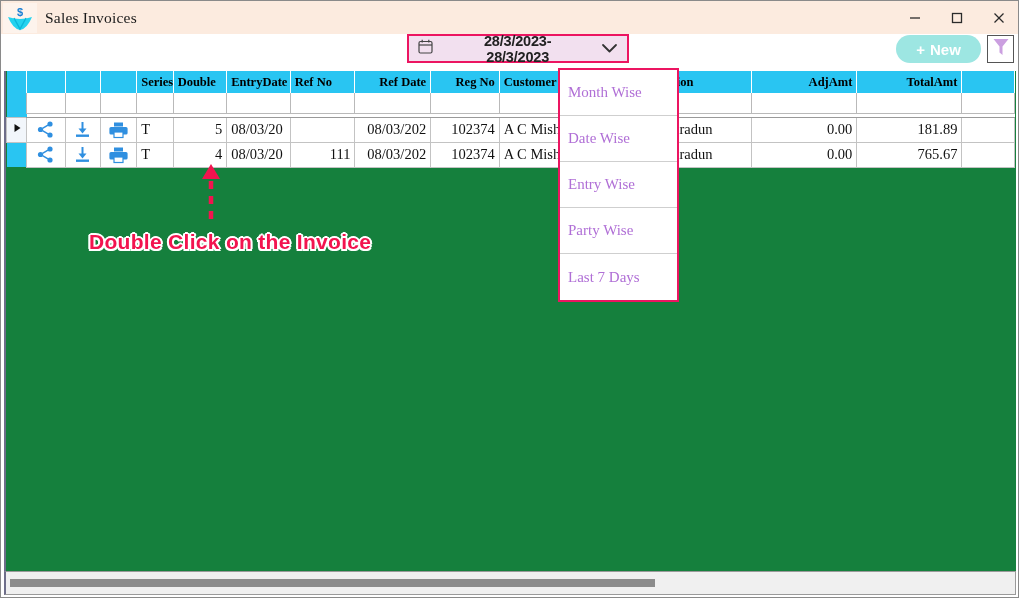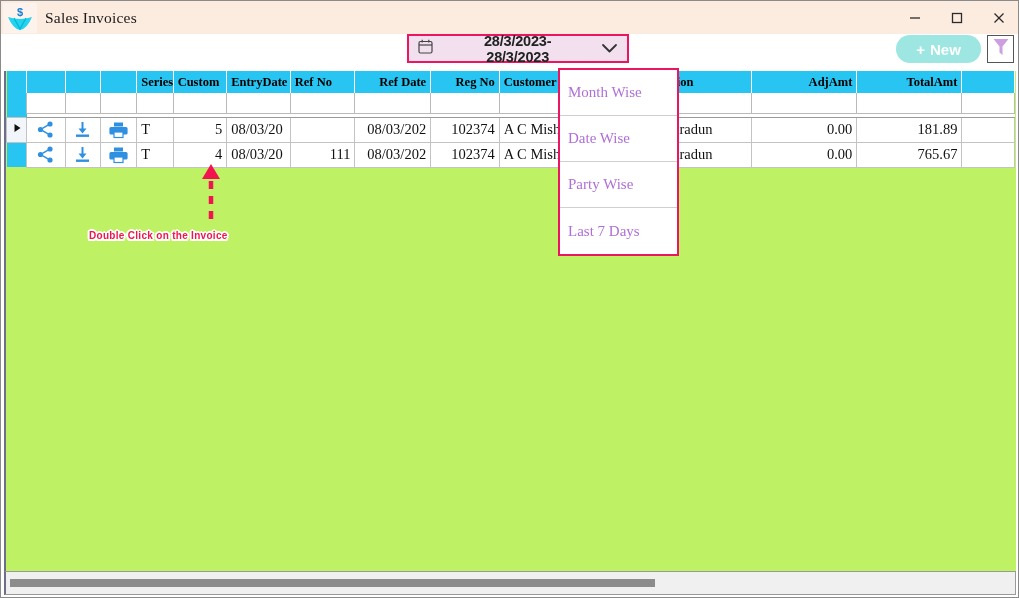--- a/index.html
+++ b/index.html
@@ -126,21 +126,21 @@
   }
 
   
   #grid {
     position: absolute;
     left: 3px; top: 70px;
     width: 1012px;
     height: 504px;
     border-left: 2px solid #6e6e8a;
     box-sizing: border-box;
-    background: #bef264;
+    background: #15803d;
   }
   table.gridtable {
     border-collapse: collapse;
     table-layout: fixed;
     width: 1009px;
     font-family: "Liberation Serif", serif;
   }
   table.gridtable td, table.gridtable th {
     box-sizing: border-box;
     overflow: hidden;
@@ -250,21 +250,21 @@
     z-index: 30;
   }
   #anno-arrow {
     position: absolute;
     left: 110px; top: 0px;
   }
   #anno-text {
     position: absolute;
     left: 0px; top: 66px;
     font-family: "Liberation Sans", sans-serif;
-    font-size: 10px;
+    font-size: 21px;
     font-weight: bold;
     color: #f2144f;
     letter-spacing: 0.3px;
     white-space: nowrap;
     text-shadow:
       -1.5px -1.5px 0 #fff, 1.5px -1.5px 0 #fff,
       -1.5px  1.5px 0 #fff, 1.5px  1.5px 0 #fff,
        0px   -2px 0 #fff,  0px    2px 0 #fff,
       -2px    0px 0 #fff,  2px    0px 0 #fff;
   }
@@ -381,21 +381,21 @@
           <col style="width:104px">
           <col style="width:52px">
       </colgroup>
       <thead>
         <tr class="grid-head">
           <th class="blank"></th>
           <th class="blank"></th>
           <th class="blank"></th>
           <th class="blank"></th>
           <th class="lft">Series</th>
-          <th class="lft">Custom</th>
+          <th class="lft">Double</th>
           <th class="lft">EntryDate</th>
           <th class="lft">Ref No</th>
           <th>Ref Date</th>
           <th>Reg No</th>
           <th class="lft">Customer</th>
           <th class="lft">Station</th>
           <th>AdjAmt</th>
           <th>TotalAmt</th>
           <th class="blank"></th>
         </tr>
@@ -502,20 +502,21 @@
           <td>765.67</td>
           <td></td>
         </tr>
       </tbody>
     </table>
   </div>
 
   <div id="filter-menu">
     <div class="menu-item">Month Wise</div>
     <div class="menu-item">Date Wise</div>
+    <div class="menu-item">Entry Wise</div>
     <div class="menu-item">Party Wise</div>
     <div class="menu-item">Last 7 Days</div>
   </div>
 
   <div id="annotation">
     <div id="anno-arrow">
       <svg width="24" height="62" viewBox="0 0 24 62">
         <polygon points="12,0 21,15 3,15" fill="#f2144f"></polygon>
         <line x1="12" y1="17" x2="12" y2="60" stroke="#f2144f" stroke-width="4.5" stroke-dasharray="8,7"></line>
       </svg>

